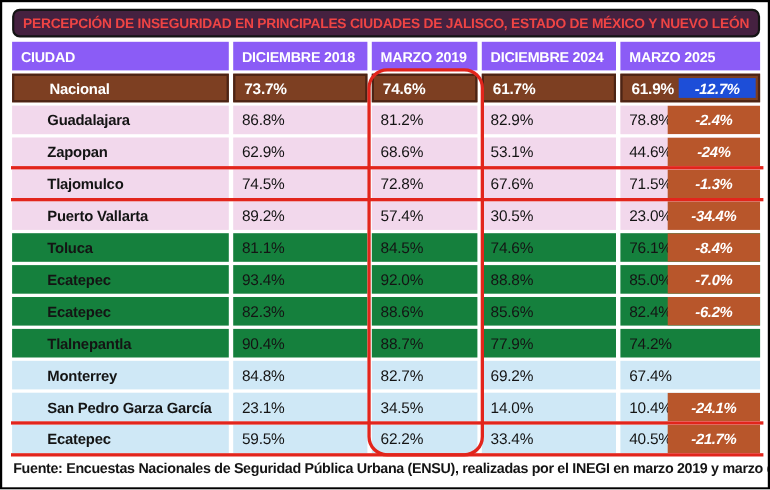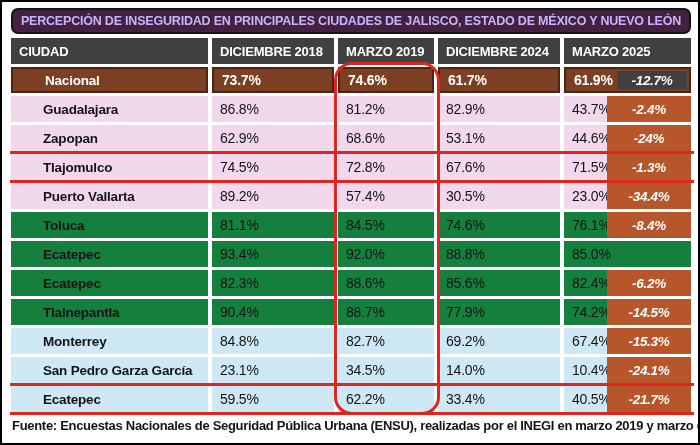--- a/index.html
+++ b/index.html
@@ -4,51 +4,51 @@
 <style>
   html,body { margin:0; padding:0; background:#e8e8e8; }
   .canvas {
     position:relative; width:700px; height:445px; background:#ffffff;
     border:2px solid #000; box-sizing:border-box; overflow:hidden;
     font-family:"Liberation Sans", sans-serif;
   }
   .title {
     position:absolute; left:9px; top:6px; width:680px; height:26px;
     background:#452140; border:2px solid #141414; border-radius:7px;
-    color:#c4b5fd; font-weight:700; font-size:12.5px; letter-spacing:-0.2px;
+    color:#ef4444; font-weight:700; font-size:12.5px; letter-spacing:-0.2px;
     display:flex; align-items:center; justify-content:center; box-sizing:border-box;
     white-space:nowrap;
   }
   .table {
     position:absolute; left:9px; top:36px; width:680px;
     display:grid; grid-template-columns:197px 122px 96px 122px 127px;
     column-gap:4px; row-gap:3px; grid-auto-rows:26px;
   }
   .tr { display:contents; }
   .td {
     display:flex; align-items:center; padding-left:8px; box-sizing:border-box;
     font-size:14px; color:#141414; letter-spacing:-0.2px; overflow:hidden; white-space:nowrap;
   }
-  .th { background:#404040; color:#fff; font-weight:700; font-size:13px; }
+  .th { background:#8b5cf6; color:#fff; font-weight:700; font-size:13px; }
   .city { font-weight:700; font-size:13.5px;padding-left:32px; }
   .g-jal .td { background:#f2d8ec; }
   .g-mex .td { background:#15803d;text-align:center; }
   .g-nl  .td { background:#cfe8f6; }
   .g-nac .td {
     background:#7d3f22; color:#fff; font-weight:700;
     border:2px solid #4c2415;
   }
   .m25 { position:relative; padding-right:100px; }
   .badge {
     position:absolute; right:0; top:0; bottom:0; width:84px;
     background:#b8562b; color:#fff; font-weight:700; font-style:italic;
     display:flex; align-items:center; justify-content:center;
     font-size:13.5px; letter-spacing:-0.3px;
   }
-  .g-nac .badge { background:#404040; right:2px; top:2px; bottom:2px; width:70px; }
+  .g-nac .badge { background:#1d4ed8; right:2px; top:2px; bottom:2px; width:70px; }
   .sep { position:absolute; left:8px; width:684px; height:3px; background:#e2251c; z-index:5; }
   #sep-jal { top:149px; }
   #sep-mex { top:178px; }
   #sep-nl  { top:381px; }
   #sep-bot { top:410px; }
   .ring {
     position:absolute; left:332px; top:60px; width:106px; height:353px;
     border:3px solid #e2251c; border-radius:18px; box-sizing:border-box; z-index:6;
     pointer-events:none;
   }
@@ -84,21 +84,21 @@
         <span class="badge">-12.7%</span>
       </div>
     </div>
 
     <div class="tr g-jal">
       <div class="td city">Guadalajara</div>
       <div class="td val">86.8%</div>
       <div class="td val">81.2%</div>
       <div class="td val">82.9%</div>
       <div class="td val m25">
-        <span>43.7%</span>
+        <span>78.8%</span>
         <span class="badge">-2.4%</span>
       </div>
     </div>
 
     <div class="tr g-jal">
       <div class="td city">Zapopan</div>
       <div class="td val">62.9%</div>
       <div class="td val">68.6%</div>
       <div class="td val">53.1%</div>
       <div class="td val m25">
@@ -140,20 +140,21 @@
       </div>
     </div>
 
     <div class="tr g-mex">
       <div class="td city">Ecatepec</div>
       <div class="td val">93.4%</div>
       <div class="td val">92.0%</div>
       <div class="td val">88.8%</div>
       <div class="td val m25">
         <span>85.0%</span>
+        <span class="badge">-7.0%</span>
       </div>
     </div>
 
     <div class="tr g-mex">
       <div class="td city">Ecatepec</div>
       <div class="td val">82.3%</div>
       <div class="td val">88.6%</div>
       <div class="td val">85.6%</div>
       <div class="td val m25">
         <span>82.4%</span>
@@ -161,32 +162,30 @@
       </div>
     </div>
 
     <div class="tr g-mex">
       <div class="td city">Tlalnepantla</div>
       <div class="td val">90.4%</div>
       <div class="td val">88.7%</div>
       <div class="td val">77.9%</div>
       <div class="td val m25">
         <span>74.2%</span>
-        <span class="badge">-14.5%</span>
       </div>
     </div>
 
     <div class="tr g-nl">
       <div class="td city">Monterrey</div>
       <div class="td val">84.8%</div>
       <div class="td val">82.7%</div>
       <div class="td val">69.2%</div>
       <div class="td val m25">
         <span>67.4%</span>
-        <span class="badge">-15.3%</span>
       </div>
     </div>
 
     <div class="tr g-nl">
       <div class="td city">San Pedro Garza García</div>
       <div class="td val">23.1%</div>
       <div class="td val">34.5%</div>
       <div class="td val">14.0%</div>
       <div class="td val m25">
         <span>10.4%</span>

